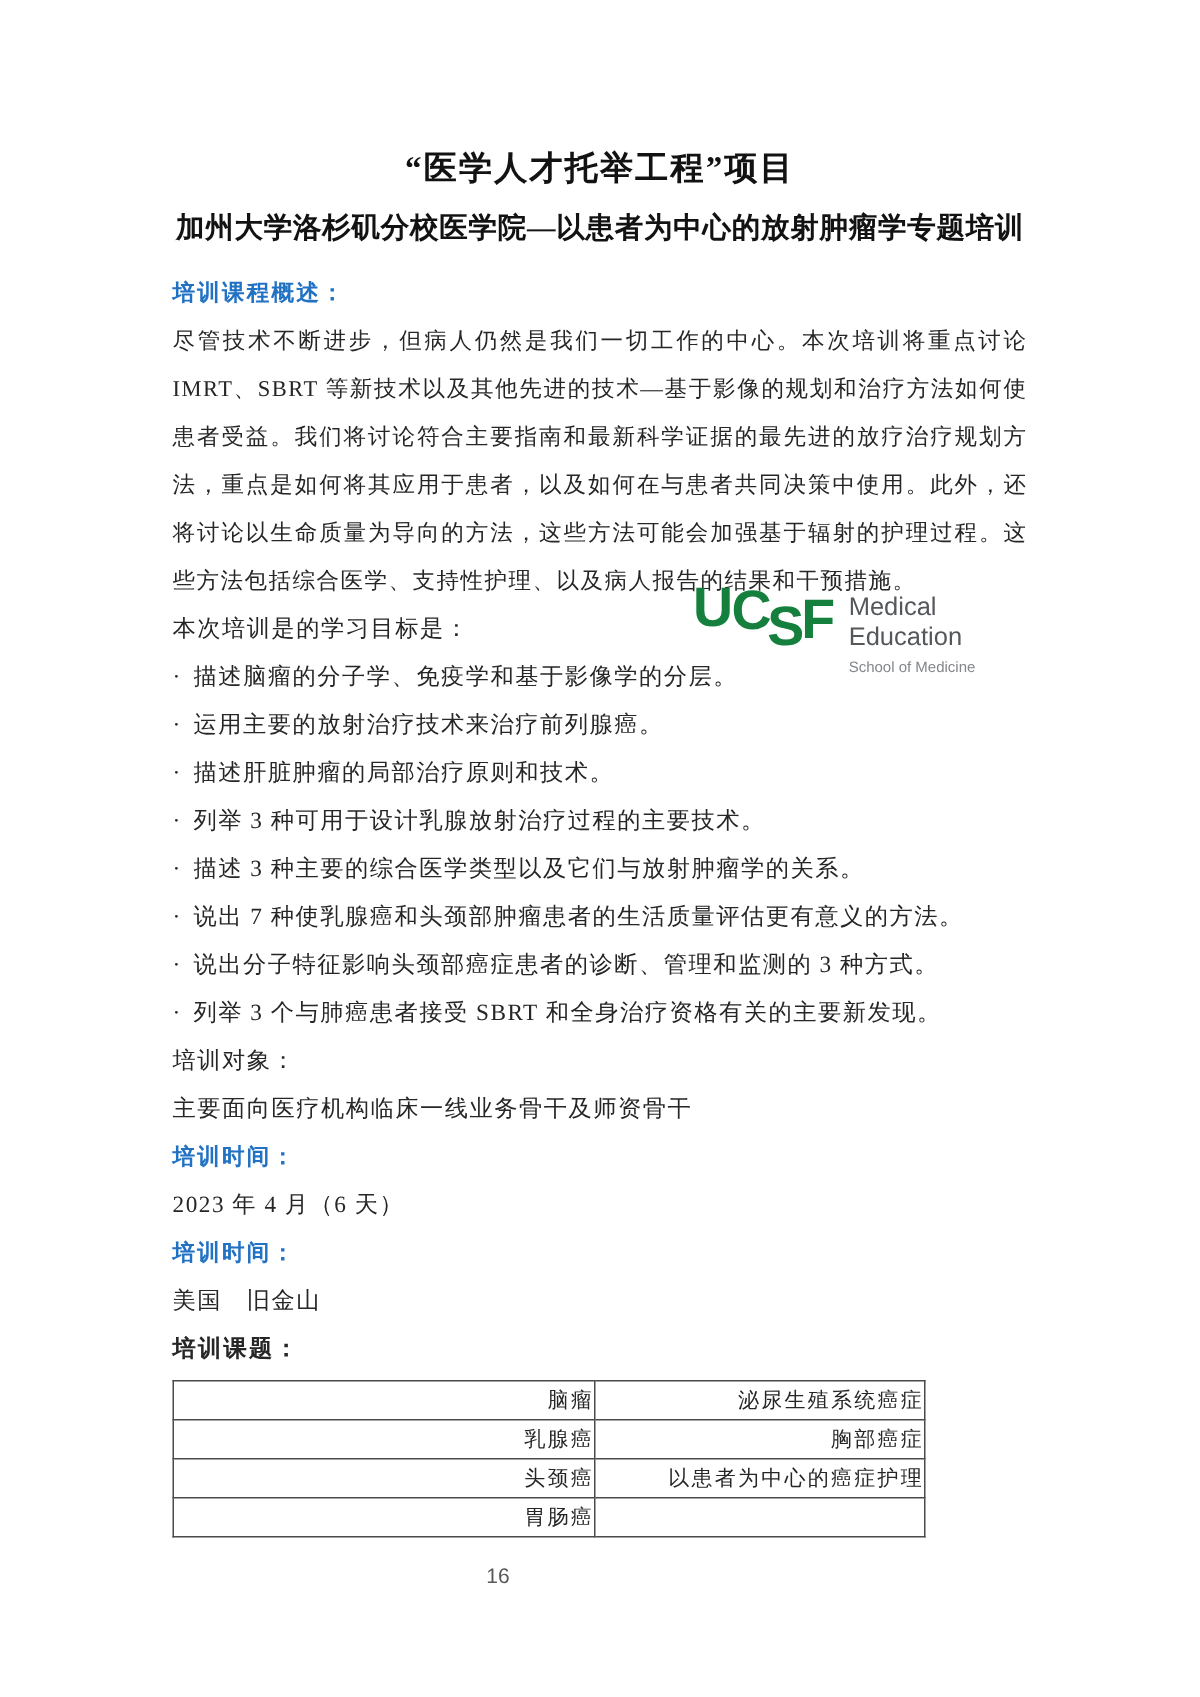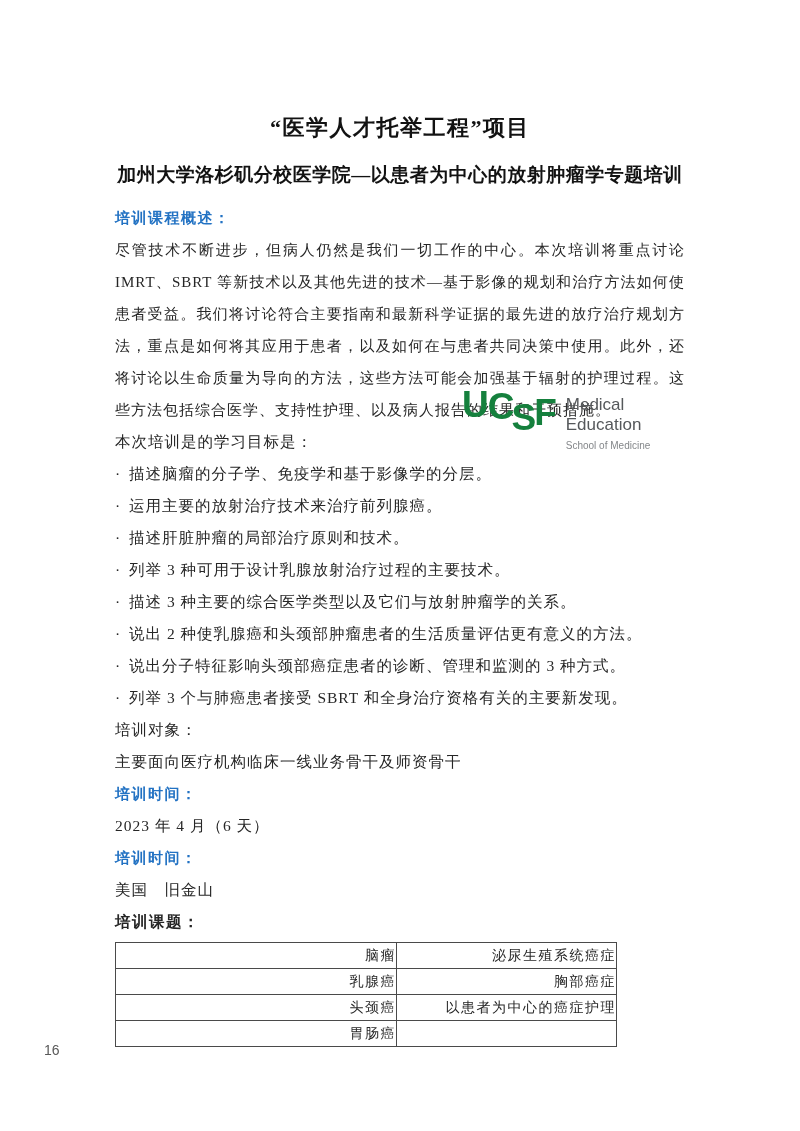--- a/index.html
+++ b/index.html
@@ -18,21 +18,21 @@
     color: #262626;
     overflow: hidden;
   }
   .title {
     font-size: 22px;
     font-weight: bold;
     text-align: center;
     line-height: 32px;
     color: #121212;
     letter-spacing: 1.5px;
-    margin: 16px;
+    margin: 0;
   }
   .subtitle {
     font-size: 19px;
     font-weight: bold;
     text-align: center;
     line-height: 30px;
     color: #121212;
     letter-spacing: 0.5px;
     margin: 10px 0 0 0;
   }
@@ -84,25 +84,24 @@
     padding: 0;
     color: #262626;
   }
   .topics-table td.col-left  { width: 280px; }
   .topics-table td.col-right { width: 219px; }
   .page-num {
     position: absolute;
     left: 0;
     top: 1042px;
     width: 664px;
-    text-align: left;
+    text-align: center;
     font-size: 14px;
     color: #595959;
     font-family: "Liberation Sans", "DejaVu Sans", sans-serif;
-    padding-left: 44px;
   }
   
   .ucsf {
     position: absolute;
     left: 462px;
     top: 386px;
     display: flex;
     align-items: flex-start;
     font-family: "Liberation Sans", "DejaVu Sans", sans-serif;
   }
@@ -172,21 +171,21 @@
   <div class="line goal">
     <span class="bullet">·</span>
     <span>列举 3 种可用于设计乳腺放射治疗过程的主要技术。</span>
   </div>
   <div class="line goal">
     <span class="bullet">·</span>
     <span>描述 3 种主要的综合医学类型以及它们与放射肿瘤学的关系。</span>
   </div>
   <div class="line goal">
     <span class="bullet">·</span>
-    <span>说出 2 种使乳腺癌和头颈部肿瘤患者的生活质量评估更有意义的方法。</span>
+    <span>说出 7 种使乳腺癌和头颈部肿瘤患者的生活质量评估更有意义的方法。</span>
   </div>
   <div class="line goal">
     <span class="bullet">·</span>
     <span>说出分子特征影响头颈部癌症患者的诊断、管理和监测的 3 种方式。</span>
   </div>
   <div class="line goal">
     <span class="bullet">·</span>
     <span>列举 3 个与肺癌患者接受 SBRT 和全身治疗资格有关的主要新发现。</span>
   </div>
 

